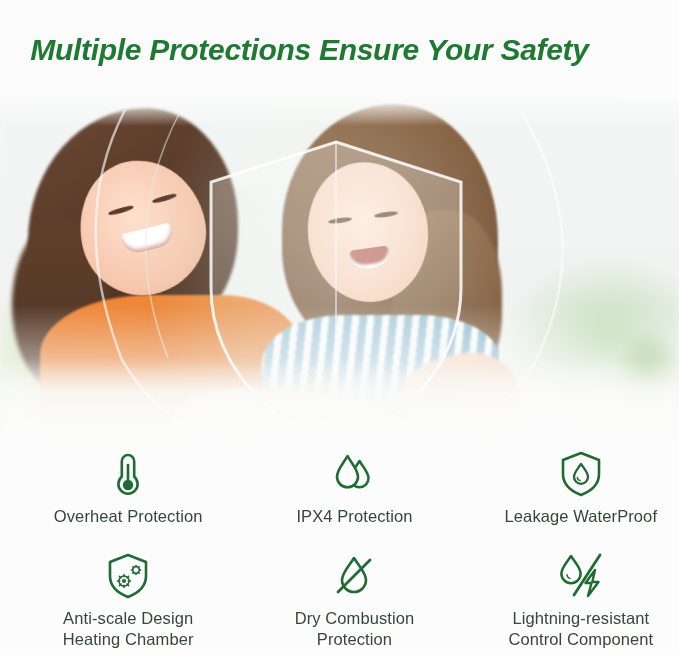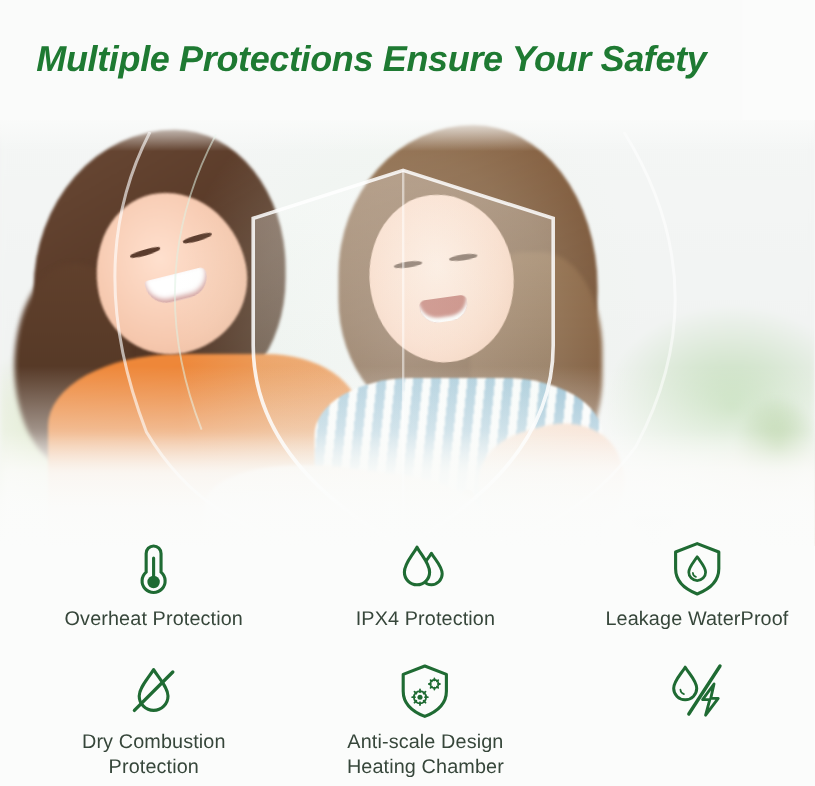--- a/index.html
+++ b/index.html
@@ -398,55 +398,57 @@
         </div>
         <div class="feature-label">Leakage WaterProof</div>
       </div>
 
     </div>
 
     <div class="feature-row row-2">
 
       <div class="feature">
         <div class="feature-icon">
-          <svg width="46" height="46" viewBox="0 0 46 46">
-            <path d="M23 5 C28 13 35 20 35 27 A12 12 0 1 1 11 27 C11 20 18 13 23 5 z" fill="none" stroke="#1f6b33" stroke-width="2.6" stroke-linejoin="round"></path>
-            <path d="M7 39 L39 7" stroke="#1f6b33" stroke-width="2.8" stroke-linecap="round" fill="none"></path>
-          </svg>
-        </div>
-        <div class="feature-label">Dry Combustion
-Protection</div>
-      </div>
-
-      <div class="feature">
-        <div class="feature-icon">
           <svg width="46" height="48" viewBox="0 0 46 48">
             <path d="M23 3 L41 10 L41 24 Q41 38 23 45 Q5 38 5 24 L5 10 Z" fill="none" stroke="#1f6b33" stroke-width="2.6" stroke-linejoin="round"></path>
             <g stroke="#1f6b33" stroke-width="1.5" stroke-linecap="round" fill="none">
               <circle cx="19" cy="29" r="5.1" fill="none"></circle>
               <circle cx="19" cy="29" r="2.1" fill="#1f6b33" stroke="none"></circle>
               <path d="M19 22.5 v2.3 M19 33.2 v2.3 M12.5 29 h2.3 M23.2 29 h2.3
                        M14.4 24.4 l1.6 1.6 M22 32 l1.6 1.6 M23.6 24.4 l-1.6 1.6 M16 32 l-1.6 1.6"></path>
               <circle cx="31" cy="18" r="3.4" fill="none"></circle>
               <path d="M31 13.4 v1.6 M31 21 v1.6 M26.4 18 h1.6 M34 18 h1.6
                        M27.8 14.8 l1.1 1.1 M33.1 20.1 l1.1 1.1 M34.2 14.8 l-1.1 1.1 M28.9 20.1 l-1.1 1.1"></path>
             </g>
           </svg>
         </div>
         <div class="feature-label">Anti-scale Design
 Heating Chamber</div>
       </div>
 
       <div class="feature">
         <div class="feature-icon">
+          <svg width="46" height="46" viewBox="0 0 46 46">
+            <path d="M23 5 C28 13 35 20 35 27 A12 12 0 1 1 11 27 C11 20 18 13 23 5 z" fill="none" stroke="#1f6b33" stroke-width="2.6" stroke-linejoin="round"></path>
+            <path d="M7 39 L39 7" stroke="#1f6b33" stroke-width="2.8" stroke-linecap="round" fill="none"></path>
+          </svg>
+        </div>
+        <div class="feature-label">Dry Combustion
+Protection</div>
+      </div>
+
+      <div class="feature">
+        <div class="feature-icon">
           <svg width="52" height="48" viewBox="0 0 52 48">
             <path d="M16 4 C20 10.4 25.6 15.6 25.6 21.6 A9.6 9.6 0 1 1 6.4 21.6 C6.4 15.6 12 10.4 16 4 z" fill="none" stroke="#1f6b33" stroke-width="2.5" stroke-linejoin="round"></path>
             <path d="M12 22.6 a4.2 4.2 0 0 0 3 3.8" fill="none" stroke="#1f6b33" stroke-width="1.4" stroke-linecap="round"></path>
             <path d="M19 43 L45 3" stroke="#1f6b33" stroke-width="2.8" stroke-linecap="round" fill="none"></path>
             <path d="M40 18 L30.5 31 h6 L33 44 L43.5 30 h-6.2 z" fill="none" stroke="#1f6b33" stroke-width="2.4" stroke-linejoin="round"></path>
           </svg>
         </div>
+        <div class="feature-label">Lightning-resistant
+Control Component</div>
       </div>
 
     </div>
   </div>
 
 </div>
 
 </body></html>

